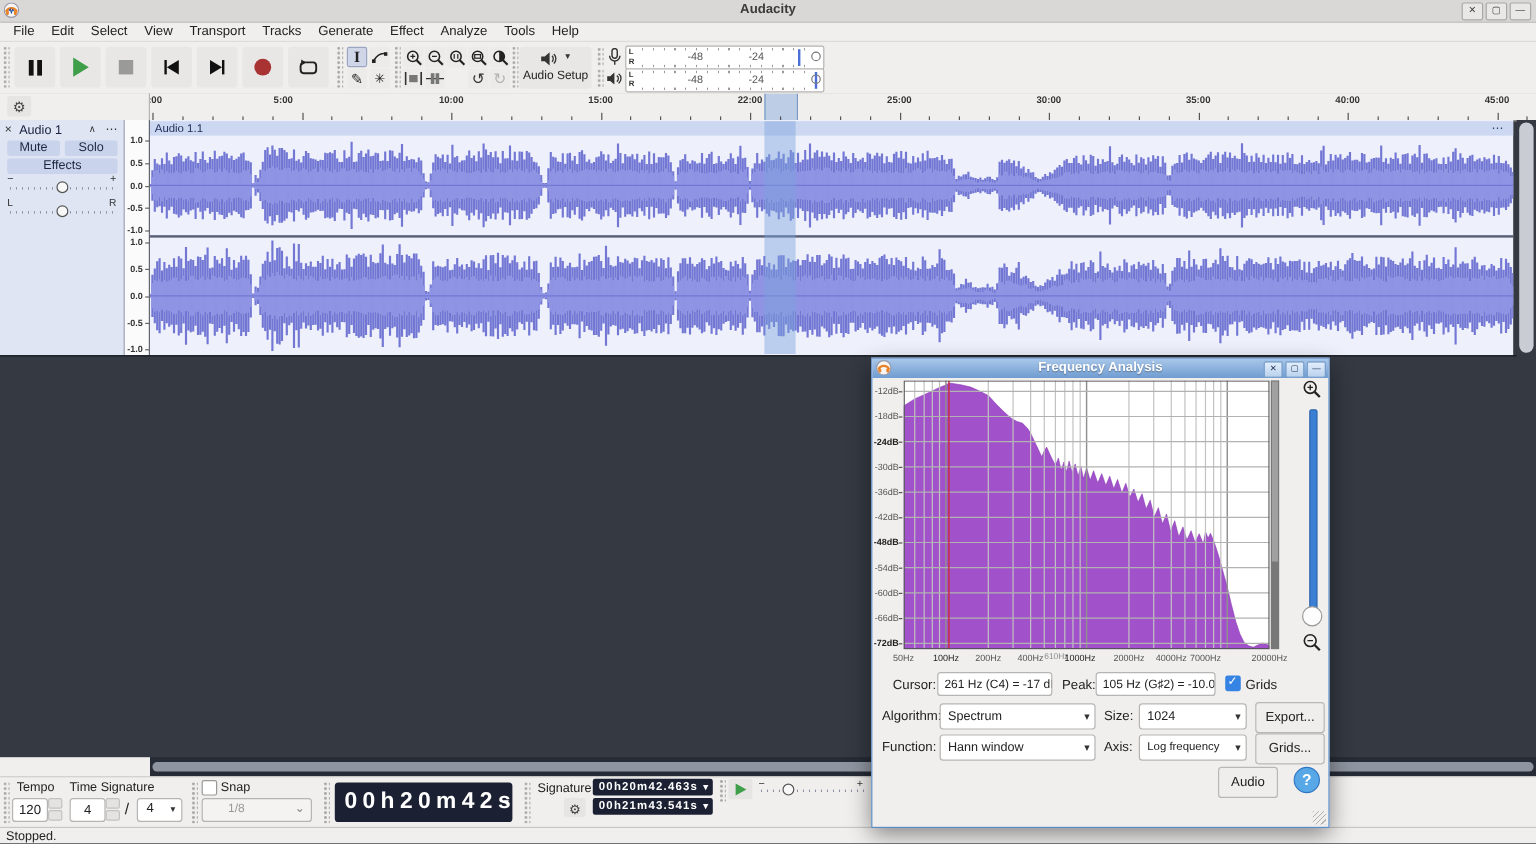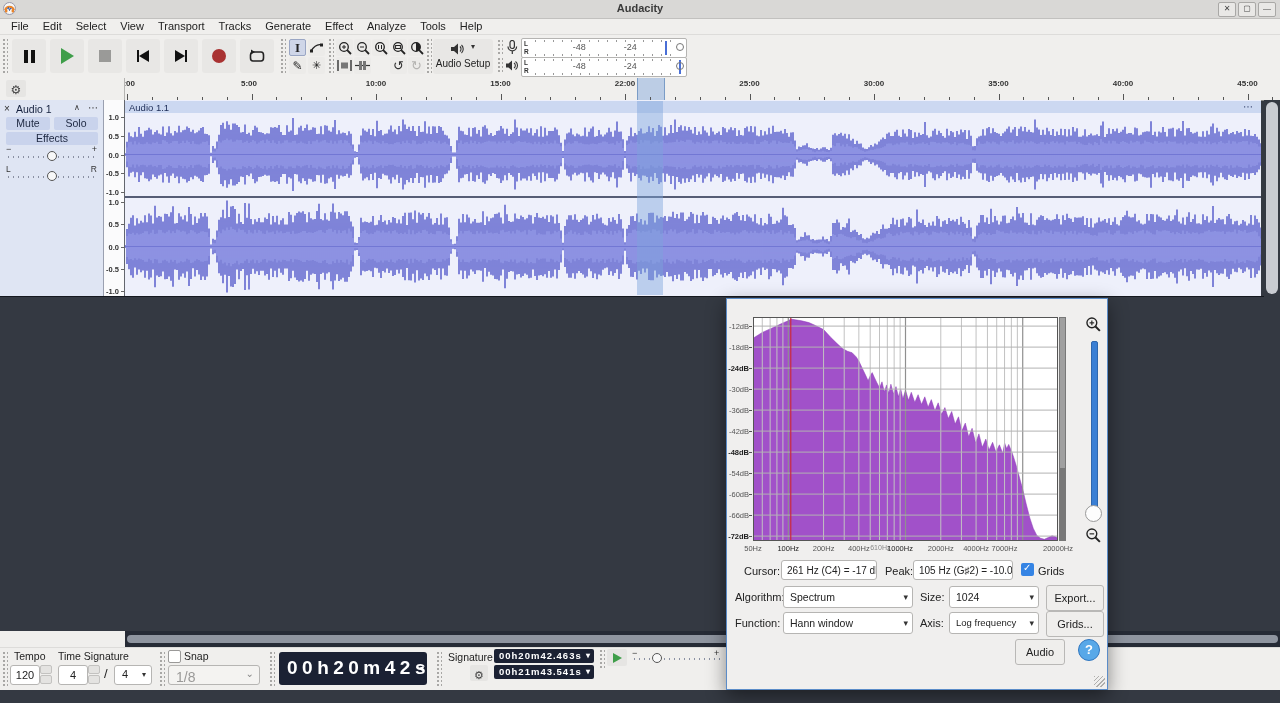--- a/index.html
+++ b/index.html
@@ -264,21 +264,21 @@
     <div class="abs" style="left:6px;top:2px;width:20px;height:17px;background:#e6e5e3;border-radius:2px;text-align:center"><span style="font-size:12px;color:#444;line-height:17px">⚙</span></div>
   </div>
   <div class="abs timeline">
     <div class="abs sel-overlay" style="left:512px;top:0;width:26px;height:22px;border-left:1px solid #7a9cc6;border-right:1px solid #7a9cc6"></div>
   <div class="tl-label" style="left: 2px;">0:00</div>
       <div class="tl-tick" style="left: 2px; height: 6px;"></div>
       <div class="tl-tick" style="left: 26.9px; height: 3px;"></div>
       <div class="tl-tick" style="left: 51.8px; height: 3px;"></div>
       <div class="tl-tick" style="left: 76.7px; height: 3px;"></div>
       <div class="tl-tick" style="left: 101.6px; height: 3px;"></div>
-      <div class="tl-label" style="left: 124px;">5:00</div>
+      <div class="tl-label" style="left: 111px;">5:00</div>
       <div class="tl-tick" style="left: 126.5px; height: 6px;"></div>
       <div class="tl-tick" style="left: 151.4px; height: 3px;"></div>
       <div class="tl-tick" style="left: 176.3px; height: 3px;"></div>
       <div class="tl-tick" style="left: 201.2px; height: 3px;"></div>
       <div class="tl-tick" style="left: 226.1px; height: 3px;"></div>
       <div class="tl-label" style="left: 251px;">10:00</div>
       <div class="tl-tick" style="left: 251px; height: 6px;"></div>
       <div class="tl-tick" style="left: 275.9px; height: 3px;"></div>
       <div class="tl-tick" style="left: 300.8px; height: 3px;"></div>
       <div class="tl-tick" style="left: 325.7px; height: 3px;"></div>
@@ -406,21 +406,21 @@
     <div class="abs spin" style="left:88px;top:27px;height:9px"></div>
     <span class="abs" style="left:104px;top:18px;font-size:13px;color:#222">/</span>
     <div class="abs field" style="left:114px;top:17px;width:36px;height:18px">
       <span class="abs" style="left:7px;top:2px;font-size:11px">4</span>
       <span class="abs" style="right:5px;top:4px;font-size:8px;color:#333">▾</span>
     </div>
     <div class="abs grip" style="left:160px;top:4px;height:34px"></div>
     <div class="abs" style="left:168px;top:2px;width:11px;height:11px;background:#fff;border:1px solid #9a9998;border-radius:2px"></div>
     <div class="bb-label" style="left:184px;top:2px">Snap</div>
     <div class="abs field" style="left:168px;top:17px;width:90px;height:18px;background:#f4f3f1">
-      <span class="abs" style="left:7px;top:3px;font-size:14px;color:#9a9998">1/8</span>
+      <span class="abs" style="left:21px;top:3px;font-size:10px;color:#9a9998">1/8</span>
       <span class="abs" style="right:5px;top:2px;font-size:10px;color:#888">⌄</span>
     </div>
     <div class="abs grip" style="left:270px;top:4px;height:34px"></div>
     <div class="abs timedisp" style="left:279px;top:4px;width:148px;height:33px">
       <span class="abs" style="left:8px;top:5px;font-size:19px;font-weight:bold;letter-spacing:4.5px;white-space:nowrap">00h20m42s</span>
       <span class="abs caret" style="right:3px;top:12px">▾</span>
     </div>
     <div class="abs grip" style="left:437px;top:4px;height:34px"></div>
     <div class="bb-label" style="left:448px;top:3px">Signature</div>
     <div class="abs" style="left:470px;top:17px;width:18px;height:16px;background:#e6e5e3;border-radius:2px;text-align:center"><span style="font-size:11px;color:#444;line-height:16px">⚙</span></div>
@@ -435,22 +435,37 @@
     <div class="abs grip" style="left:600px;top:2px;height:18px"></div>
     <div class="abs" style="left:607px;top:1px;width:20px;height:17px;background:#e6e5e3;border-radius:2px;display:flex;align-items:center;justify-content:center">
         <span style="width:0;height:0;border-left:9px solid #3f9e4a;border-top:5.5px solid transparent;border-bottom:5.5px solid transparent"></span>
       </div>
     <span class="abs" style="left:632px;top:0;font-size:9px;color:#333">−</span>
     <span class="abs" style="left:714px;top:0;font-size:9px;color:#333">+</span>
     <div class="slider-track" style="left:634px;width:86px;top:10px;position:absolute"></div>
     <div class="slider-thumb" style="left:652px;top:5px;position:absolute"></div>
   </div>
 
+  <div class="abs statusbar">
+    <span class="abs" style="left:5px;top:1px;font-size:10.5px;color:#222">Stopped.</span>
+  </div>
 
   <div class="abs dialog">
+    <div class="dlg-title">
+      <svg class="abs" style="left:3px;top:1px" width="13" height="13" viewBox="0 0 13 13">
+          <circle cx="6.5" cy="6.5" r="6" fill="#f7f6f4" stroke="#99a"></circle>
+          <path d="M2 8 A4.8 4.8 0 0 1 11 8" fill="none" stroke="#e8832a" stroke-width="2"></path>
+          <rect x="2" y="7" width="2.4" height="3.4" rx="1" fill="#e8832a"></rect>
+          <rect x="8.6" y="7" width="2.4" height="3.4" rx="1" fill="#e8832a"></rect>
+        </svg>
+      <div class="t">Frequency Analysis</div>
+      <div class="abs dlg-btn" style="right:38px"><span>✕</span></div>
+      <div class="abs dlg-btn" style="right:20px"><span>▢</span></div>
+      <div class="abs dlg-btn" style="right:2px"><span>—</span></div>
+    </div>
     <div class="abs" id="freq-ylabels" style="left:0;top:0;width:25px;height:250px">
         <div class="ylab" style="top: 27.1px;">-12dB</div>
         <div style="position: absolute; right: 0px; width: 3px; height: 1px; background: rgb(85, 85, 85); top: 27.1px;"></div>
         <div class="ylab" style="top: 48.1px;">-18dB</div>
         <div style="position: absolute; right: 0px; width: 3px; height: 1px; background: rgb(85, 85, 85); top: 48.1px;"></div>
         <div class="ylab strong" style="top: 69.1px;">-24dB</div>
         <div style="position: absolute; right: 0px; width: 3px; height: 1px; background: rgb(85, 85, 85); top: 69.1px;"></div>
         <div class="ylab" style="top: 90.1px;">-30dB</div>
         <div style="position: absolute; right: 0px; width: 3px; height: 1px; background: rgb(85, 85, 85); top: 90.1px;"></div>
         <div class="ylab" style="top: 111.1px;">-36dB</div>

